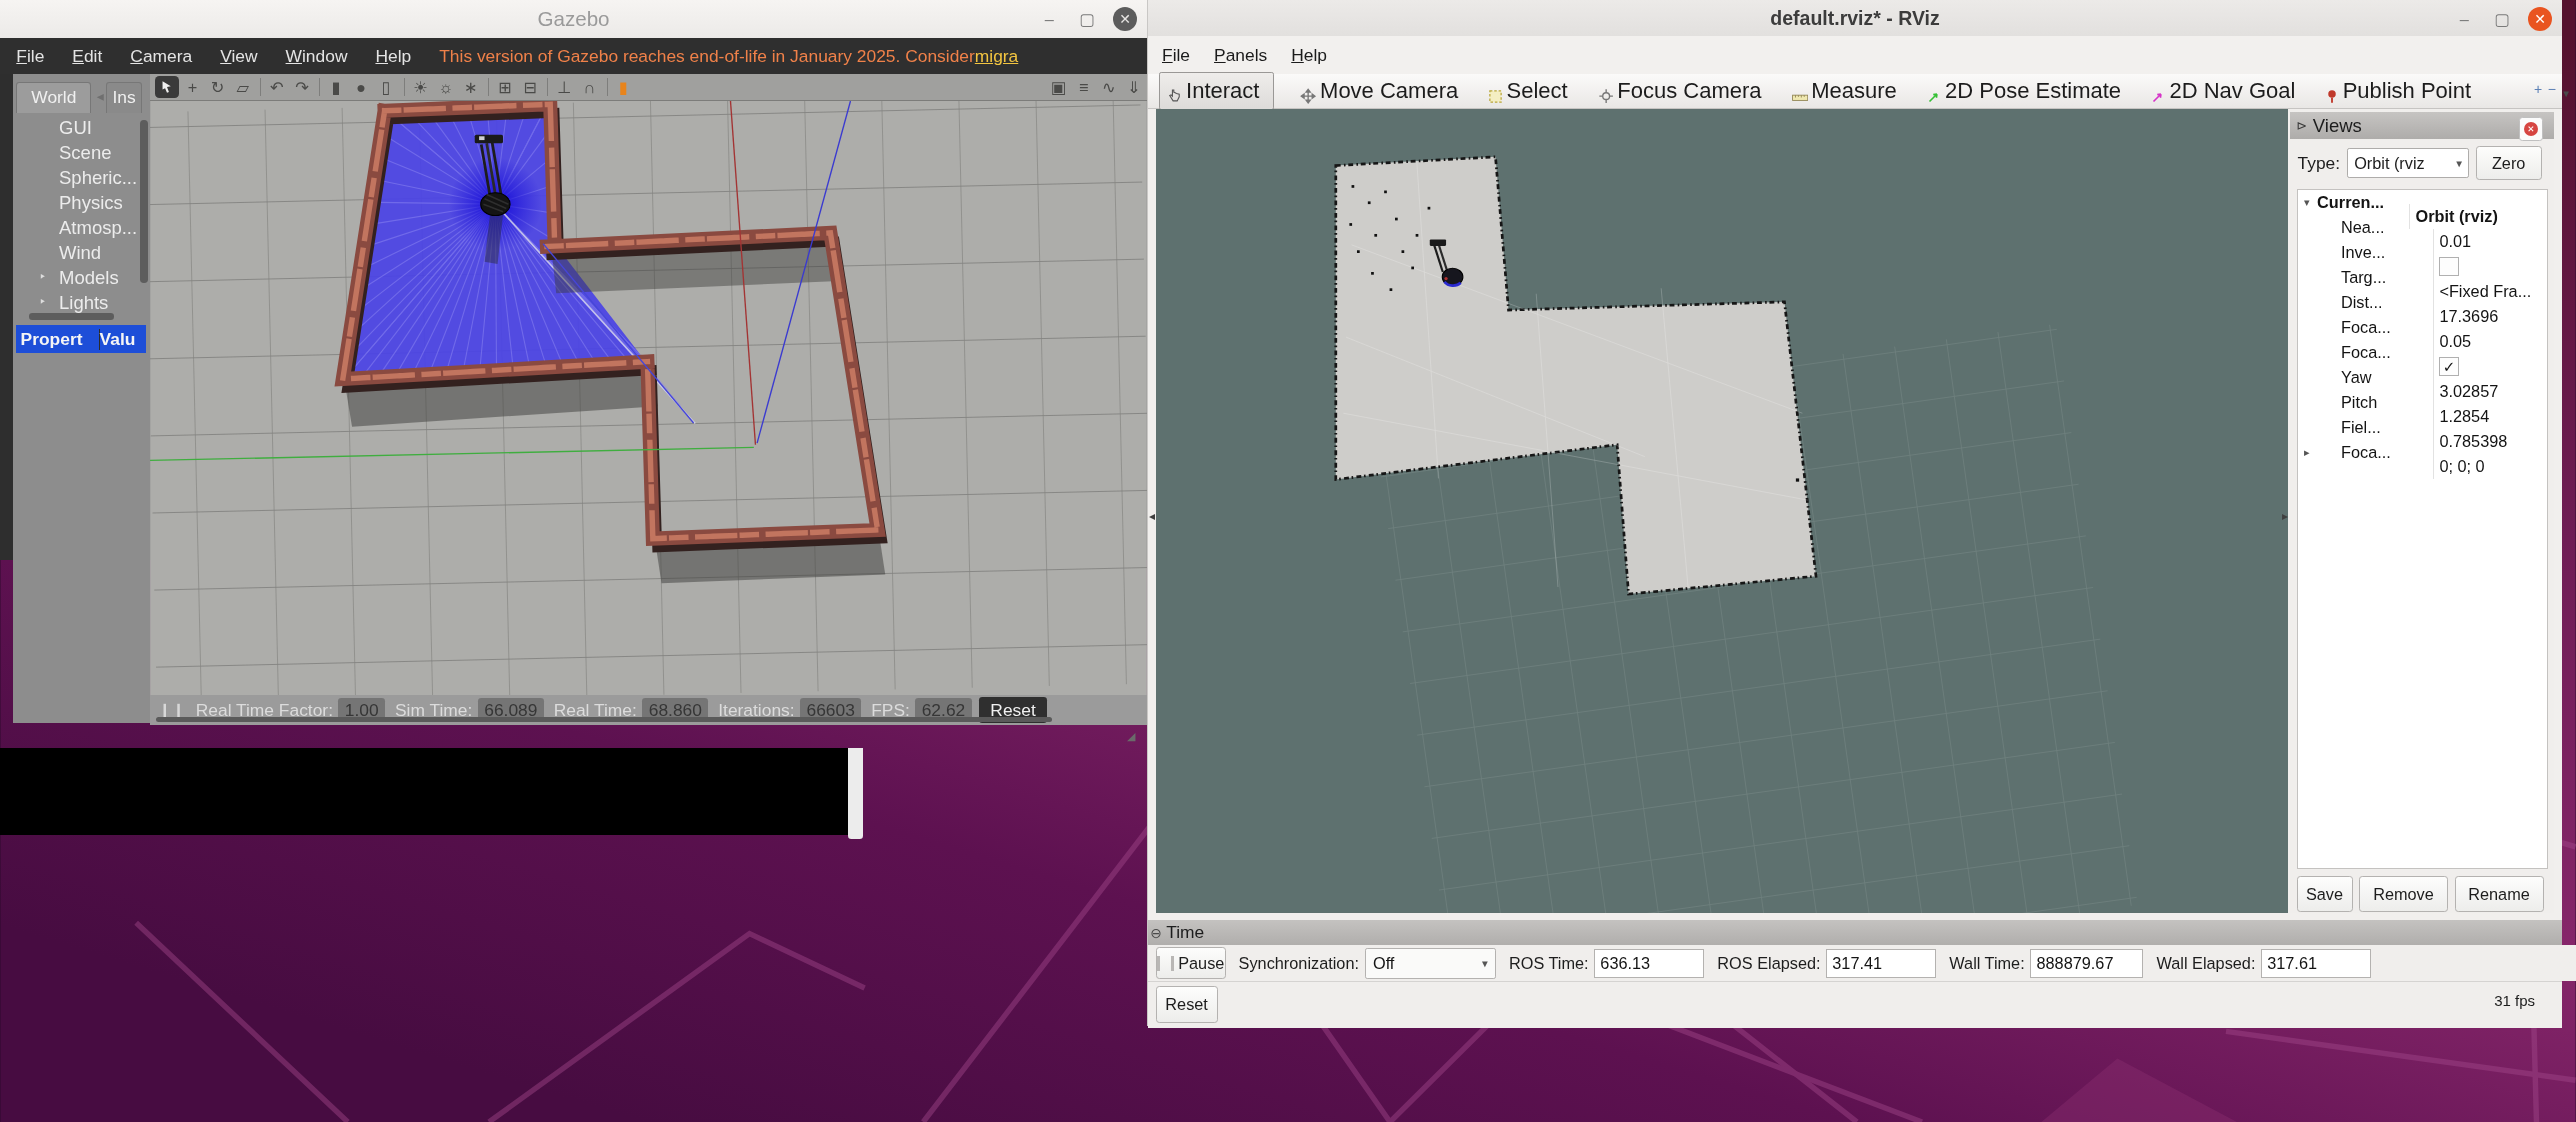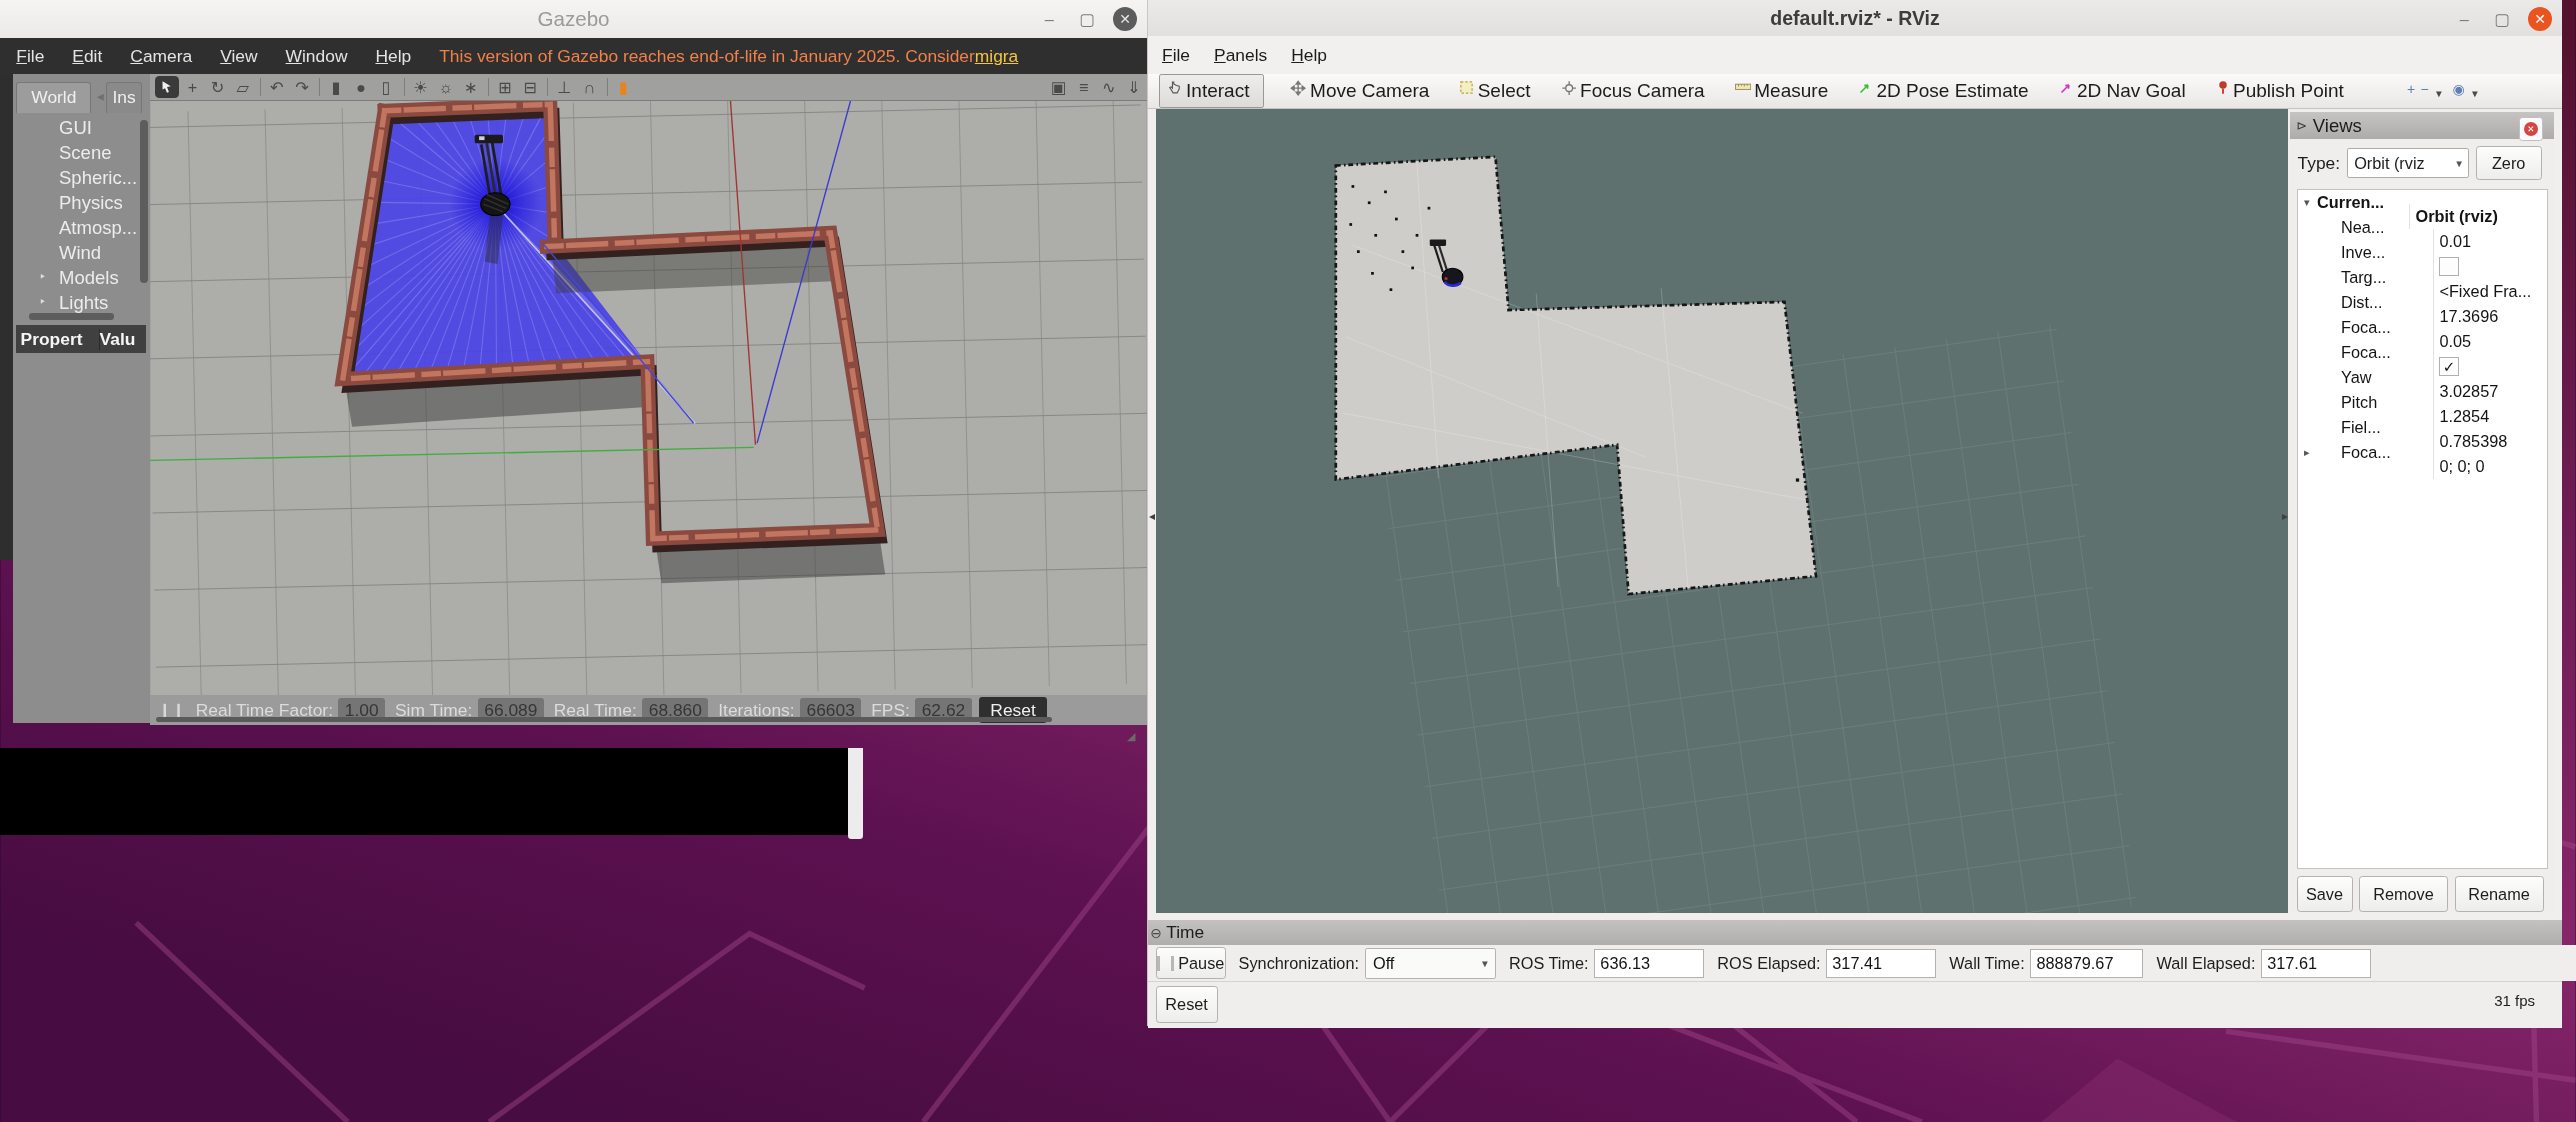--- a/index.html
+++ b/index.html
@@ -30,21 +30,21 @@
   #gz-tabs{position:absolute;left:3.3px;top:7.6px;height:31.5px;display:flex;}
   .gztab{font-size:17.4px;color:#f0f0f0;padding:4.3px 14px;background:#9c9c9c;
          border:0.5px solid #777;border-bottom:none;border-radius:3.3px 3.3px 0 0;}
   .gztab.off{background:#8a8a8a;padding:4.3px 5.4px;}
   .tabscroll{color:#6f6f6f;font-size:14px;padding:6.5px 2.2px 0 5.4px;}
   #gz-tree{position:absolute;left:0;top:41px;width:137px;height:201px;overflow:hidden;}
   .gtrow{position:relative;height:25px;line-height:25px;padding-left:46px;color:#ececec;font-size:18.5px;white-space:nowrap;}
   .gtrow .garrow{position:absolute;left:26px;top:0;font-size:12px;color:#dedede;}
   #gz-vscroll{position:absolute;left:127px;top:46px;width:7.6px;height:163px;background:#5d5d5d;border-radius:3.8px;}
   #gz-hscroll{position:absolute;left:16.3px;top:239px;width:85px;height:6.5px;background:#5d5d5d;border-radius:3.3px;}
-  #gz-prophead{position:absolute;left:3.3px;top:251px;width:130px;height:28px;background:#404040;
+  #gz-prophead{position:absolute;left:3.3px;top:251px;width:130px;height:28px;background:#1d4ed8;
                display:flex;align-items:center;overflow:hidden;}
   #gz-prophead span{color:#f5f5f5;font-weight:bold;font-size:17.4px;white-space:nowrap;}
   #gz-prophead .p1{margin-left:4.3px;width:78px;border-right:1.1px solid #2a2a2a;}
   
   #gz-toolbar{left:150px;top:74px;width:997px;height:27px;background:#a0a09e;border-bottom:0.5px solid #7c7c7a;
               display:flex;align-items:center;padding-left:5.4px;box-sizing:border-box;}
   .gico{width:24px;height:22px;display:flex;align-items:center;justify-content:center;
         color:#4a4a48;font-size:16.3px;margin-right:1.1px;}
   .gico.sel{background:#3a3a3a;border-radius:4.3px;}
   .gico.orangeg{color:#e8841c;}
@@ -68,21 +68,21 @@
   #rv{left:1147px;top:0;width:1414px;height:1026px;background:#f1efed;border-left:0.5px solid #c9c7c5;}
   #rv-title{left:0;top:0;width:1414px;height:36px;background:linear-gradient(#eceae8,#e2e0de);
             border-bottom:0.5px solid #c9c7c5;}
   #rv-title .t{position:absolute;left:0;width:100%;text-align:center;color:#3c3c3c;font-size:19.5px;
                font-weight:bold;top:6.5px;}
   #rv-menubar{left:0;top:36px;width:1414px;height:38px;background:#f2f0ee;display:flex;align-items:center;
               padding-left:14px;box-sizing:border-box;}
   #rv-menubar .mi{color:#1b1b1b;font-size:17.4px;margin-right:24px;}
   #rv-toolbar{left:0;top:74px;width:1414px;height:35px;background:linear-gradient(#fbfaf9,#e9e7e5);
               border-bottom:0.5px solid #c6c4c2;display:flex;align-items:center;padding-left:11px;box-sizing:border-box;}
-  .tool{display:flex;align-items:flex-start;font-size:19px;color:#1c1c1c;margin-right:30px;white-space:nowrap;}
+  .tool{display:flex;align-items:flex-end;font-size:22px;color:#1c1c1c;margin-right:30px;white-space:nowrap;}
   .tool svg{margin-right:3.3px;}
   .tool.sel{background:linear-gradient(#efedeb,#dddbd9);border:0.5px solid #9a9896;border-radius:2.2px;
             padding:5.4px 14px 5.4px 6.5px;margin-right:26px;}
   .tbright{display:flex;align-items:flex-start;margin-left:33px;}
   .tbsm{color:#5b80b5;font-size:14px;margin-right:5.4px;position:relative;top:-2.2px;}
   .tbcar{color:#4a4a4a;font-size:9.8px;position:relative;top:5.4px;margin-right:8.7px;}
   
   #rv-view{left:7.6px;top:109px;width:1132px;height:804px;background:#5e716f;}
   .splitarrow{color:#3f3f3f;font-size:12px;}
   

